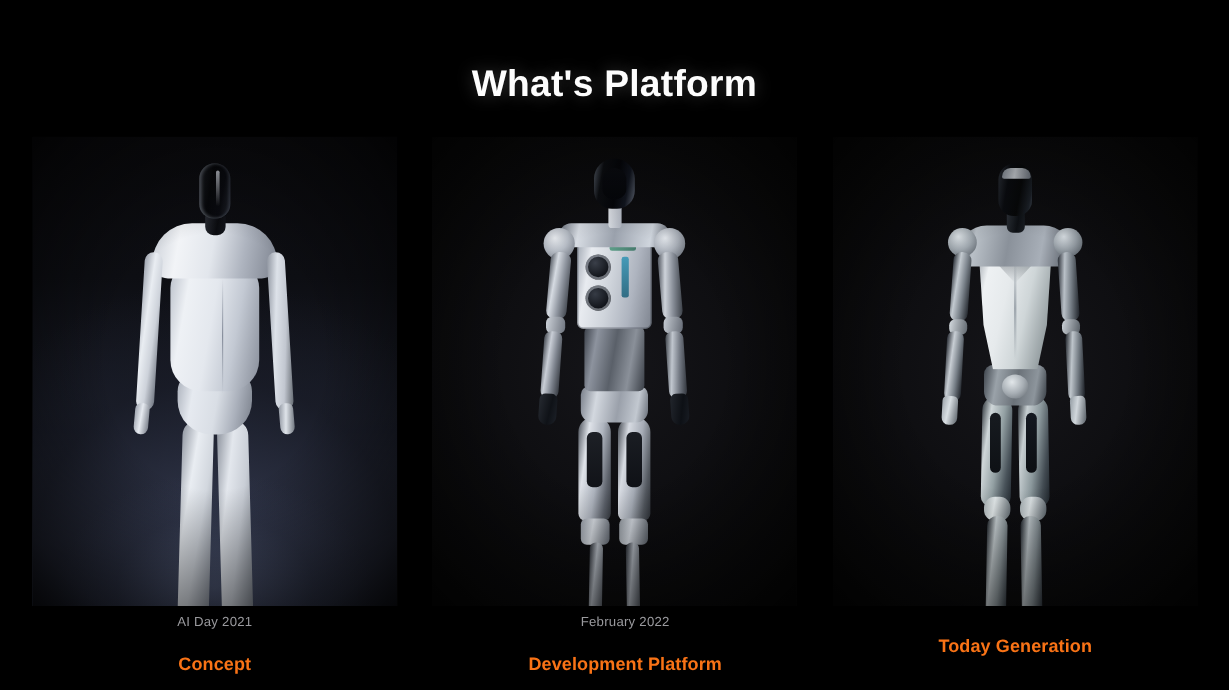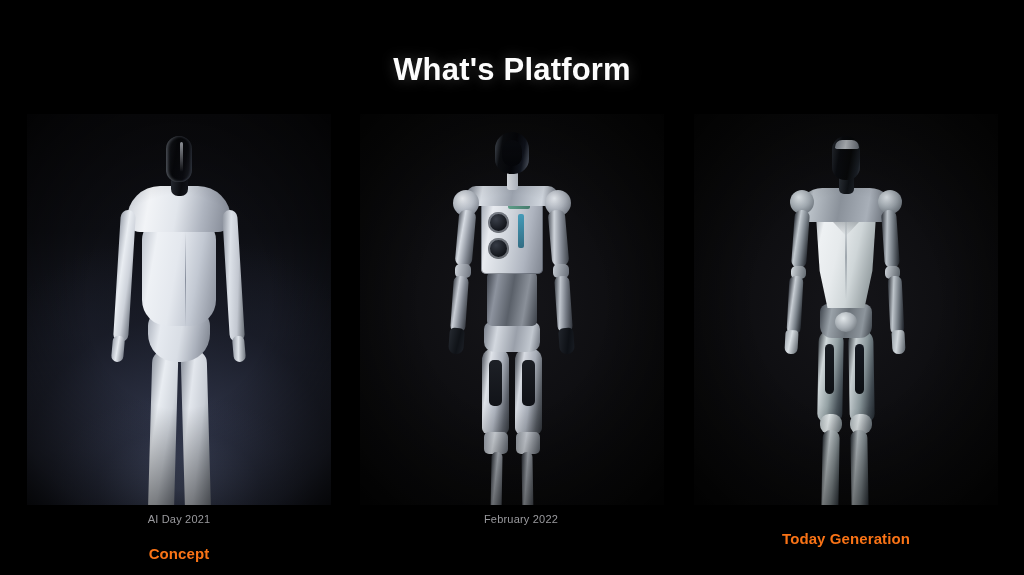--- a/index.html
+++ b/index.html
@@ -331,19 +331,20 @@
 
   </div>
 
   <div class="captions">
     <div class="cap c1">
       <div class="cap-date">AI Day 2021</div>
       <div class="cap-name">Concept</div>
     </div>
     <div class="cap c2">
       <div class="cap-date">February 2022</div>
+      <div class="cap-name">Development Platform</div>
     </div>
     <div class="cap c3">
       <div class="cap-name">Today Generation</div>
     </div>
   </div>
 
 </div>
 
 </body></html>

